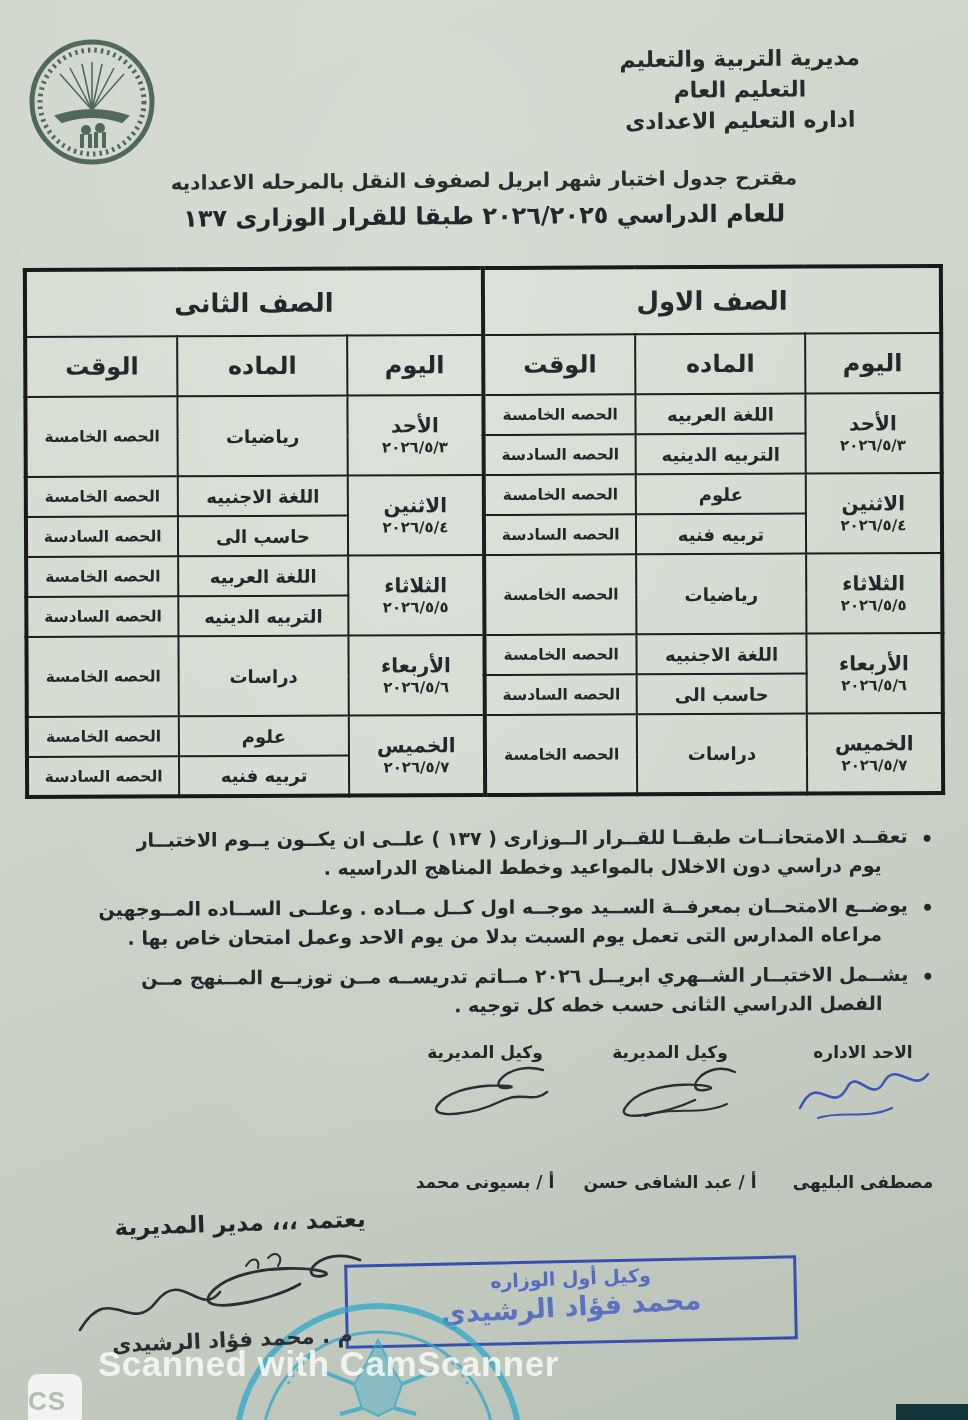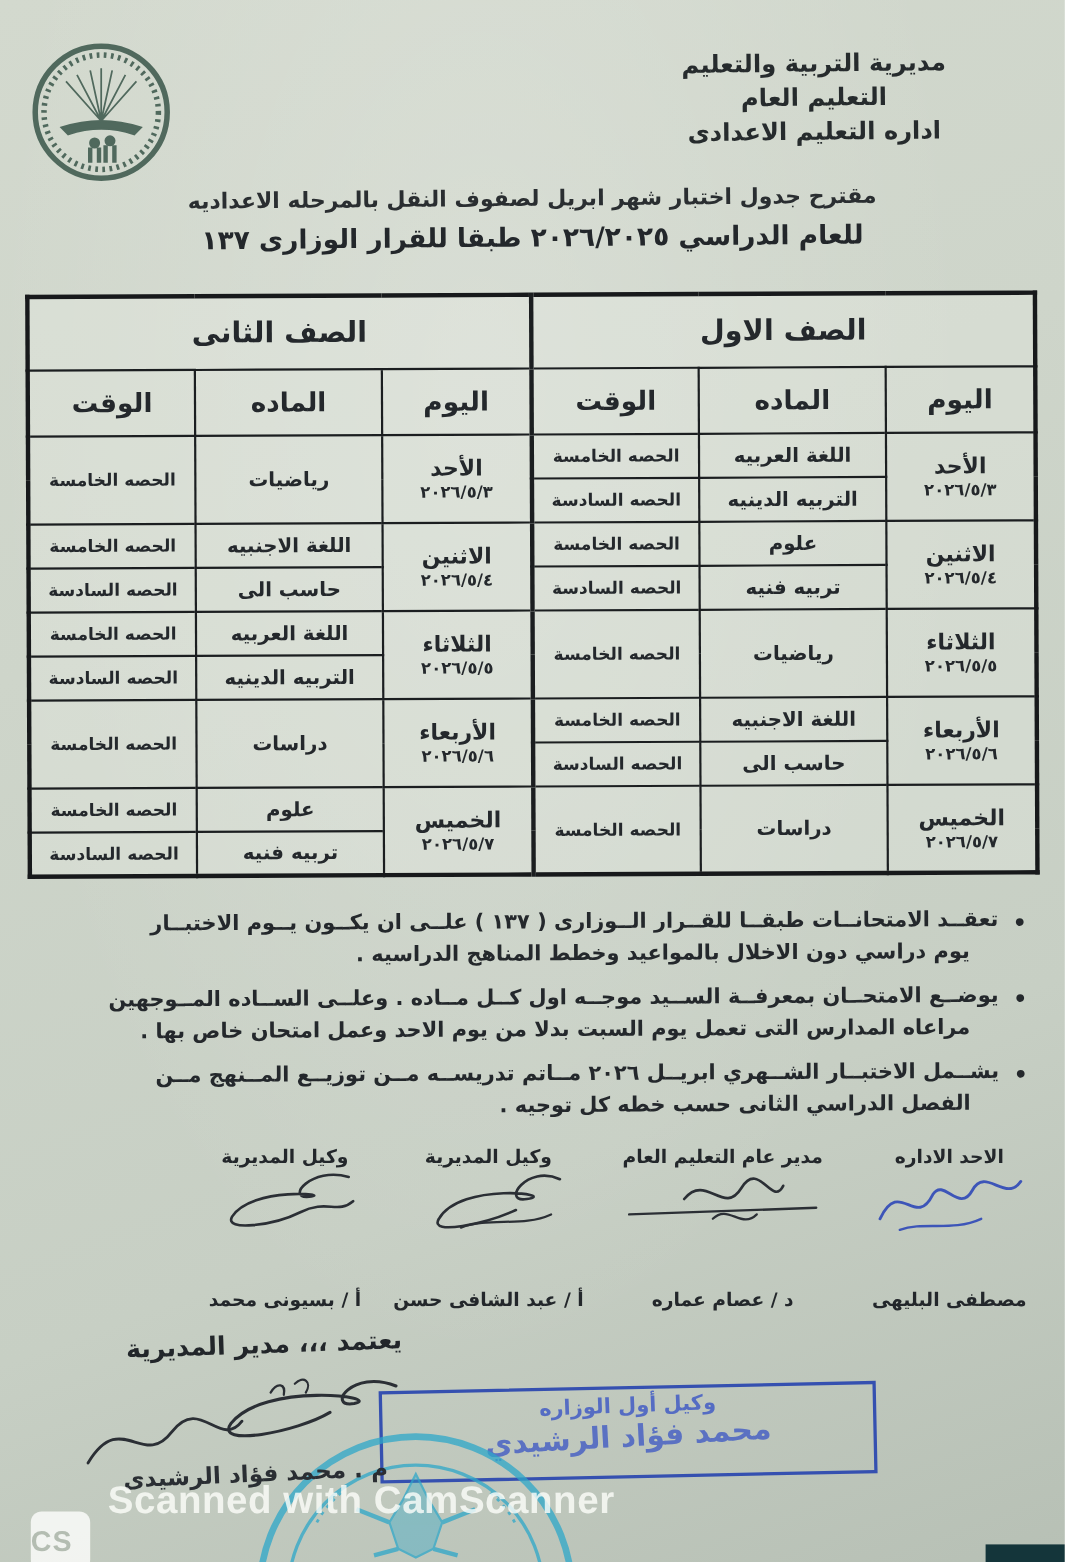--- a/index.html
+++ b/index.html
@@ -244,29 +244,20 @@
 
   <div class="sigs">
     <div class="sigcol c2">
       <div class="role">الاحد الاداره</div>
       <svg class="scribble" width="150" height="62" viewBox="0 0 150 62">
         <path d="M12 44 C30 6 44 54 60 22 C70 6 84 40 96 18 S126 30 140 10" stroke="#3d55b8" stroke-width="2.6" fill="none" stroke-linecap="round"></path>
         <path d="M30 54 C52 46 78 56 104 44" stroke="#3d55b8" stroke-width="2.2" fill="none" stroke-linecap="round"></path>
       </svg>
       <div class="sname">مصطفى البليهى</div>
     </div>
-    <div class="sigcol c3">
-      <div class="role">مدير عام التعليم العام</div>
-      <svg class="scribble" width="190" height="62" viewBox="0 0 190 62">
-        <path d="M60 26 C80 2 96 42 112 16 S140 34 150 14" stroke="#2b2f35" stroke-width="2.4" fill="none" stroke-linecap="round"></path>
-        <path d="M10 40 L180 34" stroke="#2b2f35" stroke-width="2.2" fill="none" stroke-linecap="round"></path>
-        <path d="M86 44 C100 30 112 54 126 40" stroke="#2b2f35" stroke-width="2" fill="none" stroke-linecap="round"></path>
-      </svg>
-      <div class="sname">د / عصام عماره</div>
-    </div>
     <div class="sigcol c4">
       <div class="role">وكيل المديرية</div>
       <svg class="scribble" width="170" height="62" viewBox="0 0 170 62">
         <path d="M150 8 C120 -6 96 30 120 26 C150 22 60 10 40 44 C30 60 84 48 110 36" stroke="#2b2f35" stroke-width="2.4" fill="none" stroke-linecap="round"></path>
         <path d="M60 52 C86 42 116 52 142 40" stroke="#2b2f35" stroke-width="2" fill="none" stroke-linecap="round"></path>
       </svg>
       <div class="sname">أ / عبد الشافى حسن</div>
     </div>
     <div class="sigcol c5">
       <div class="role">وكيل المديرية</div>

